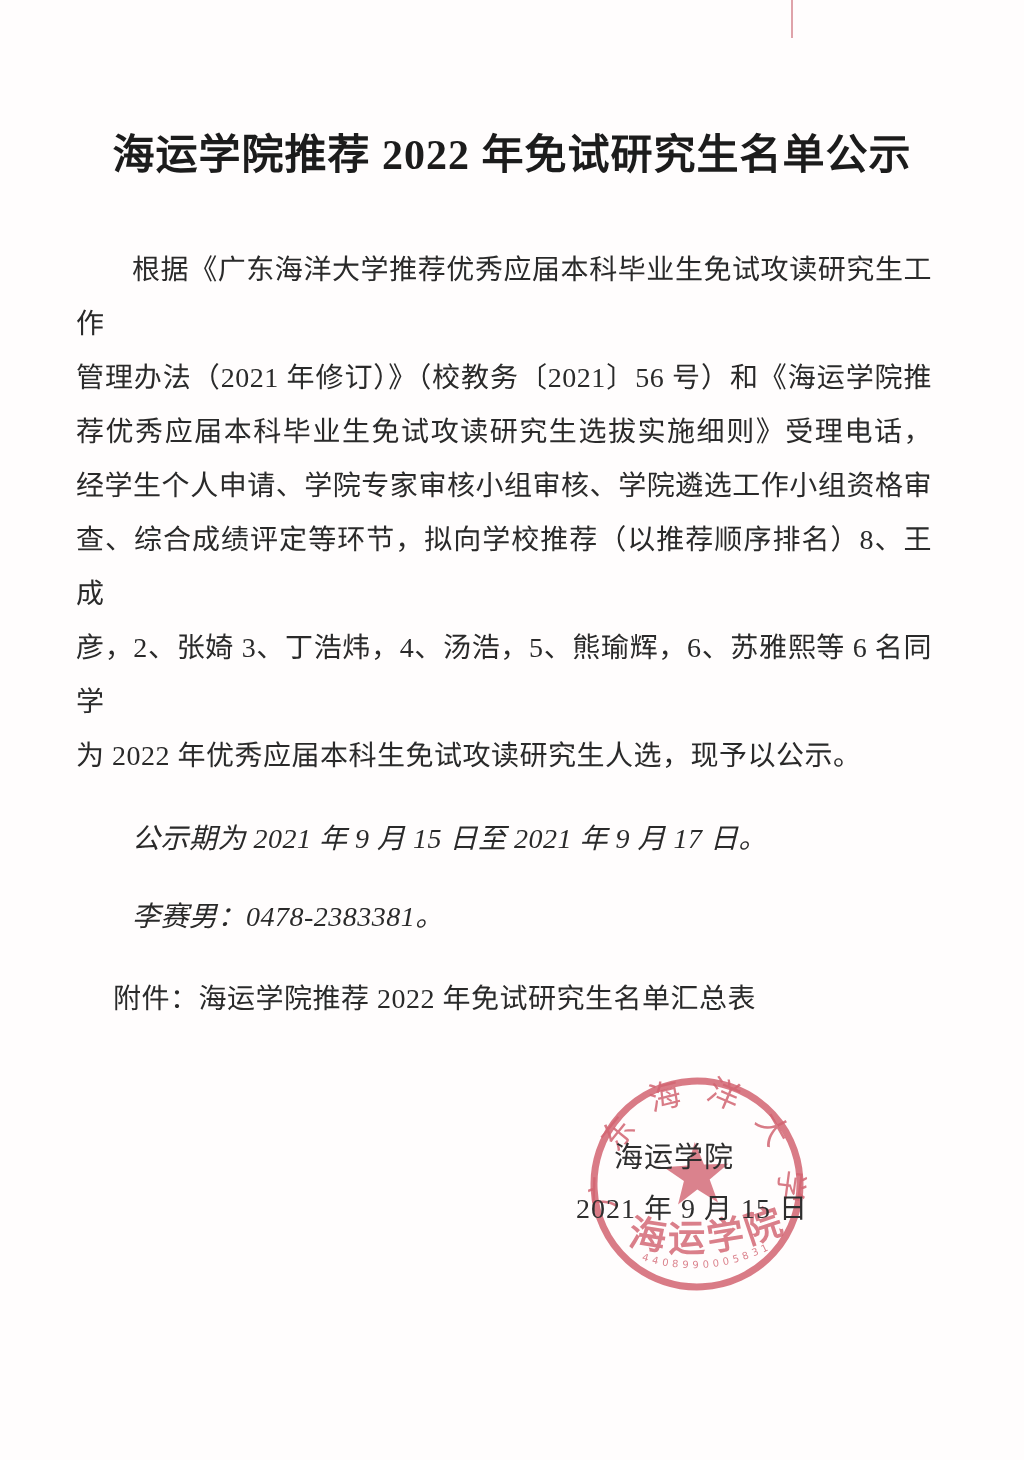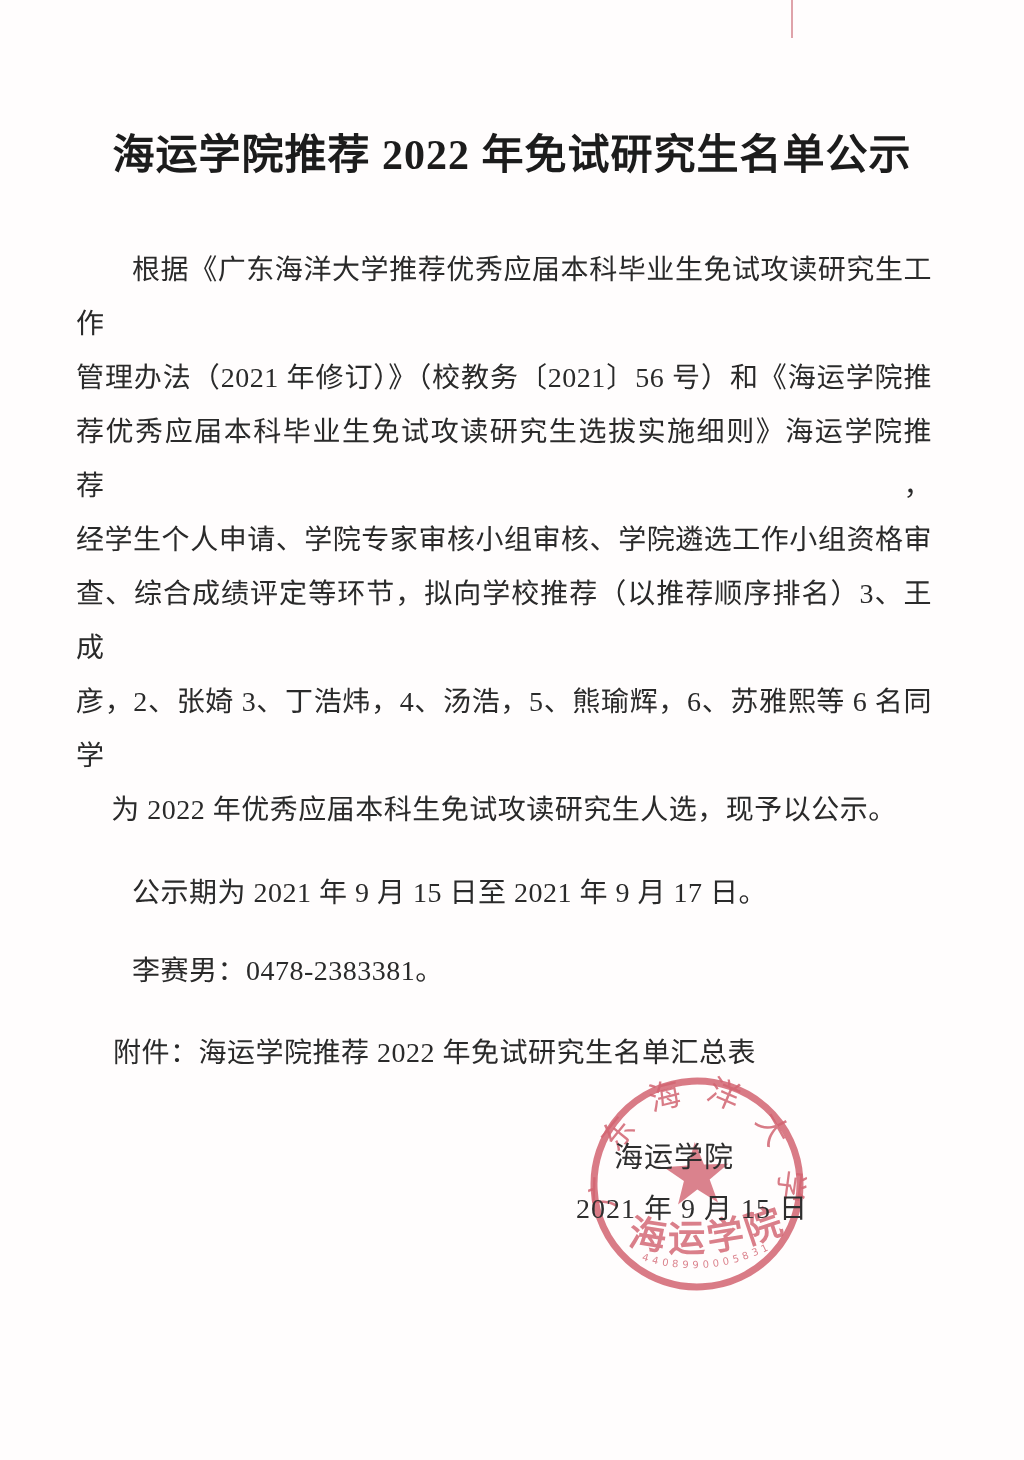--- a/index.html
+++ b/index.html
@@ -44,32 +44,32 @@
     top: 243px;
     width: 856px;
     font-size: 28px;
     color: #2a2a2a;
     margin-left: 8px;
   }
 
   .bline {
     line-height: 54px;
     letter-spacing: 0.5px;
-    text-align: center;
   }
   .jline {
     text-align: justify;
     text-align-last: justify;
   }
   .indent { text-indent: 56px; }
 
   .para {
     line-height: 54px;
     letter-spacing: 0.5px;
     text-indent: 56px;
+    font-style: italic;
   }
   .gap-lg { margin-top: 29px; }
   .gap    { margin-top: 24px; }
   .gap-sm { margin-top: 23px; }
 
   .attachment {
     margin-top: 33px;
     font-size: 28px;
     line-height: 44px;
     text-indent: 37px;
@@ -112,23 +112,23 @@
 <div class="page">
 
   <div class="scan-line"></div>
 
   <h1 class="doc-title">海运学院推荐 2022 年免试研究生名单公示</h1>
 
   <div class="body-text">
     <div>
       <div class="bline jline indent">根据《广东海洋大学推荐优秀应届本科毕业生免试攻读研究生工作</div>
       <div class="bline jline">管理办法（2021 年修订）》（校教务〔2021〕56 号）和《海运学院推</div>
-      <div class="bline jline">荐优秀应届本科毕业生免试攻读研究生选拔实施细则》海运学院推荐，</div>
+      <div class="bline jline">荐优秀应届本科毕业生免试攻读研究生选拔实施细则》受理电话，</div>
       <div class="bline jline">经学生个人申请、学院专家审核小组审核、学院遴选工作小组资格审</div>
-      <div class="bline jline">查、综合成绩评定等环节，拟向学校推荐（以推荐顺序排名）3、王成</div>
+      <div class="bline jline">查、综合成绩评定等环节，拟向学校推荐（以推荐顺序排名）8、王成</div>
       <div class="bline jline">彦，2、张婍 3、丁浩炜，4、汤浩，5、熊瑜辉，6、苏雅熙等 6 名同学</div>
       <div class="bline">为 2022 年优秀应届本科生免试攻读研究生人选，现予以公示。</div>
     </div>
 
     <div class="para gap-lg">公示期为 2021 年 9 月 15 日至 2021 年 9 月 17 日。</div>
 
 
 
     <div class="para gap">李赛男：0478-2383381。</div>
 

